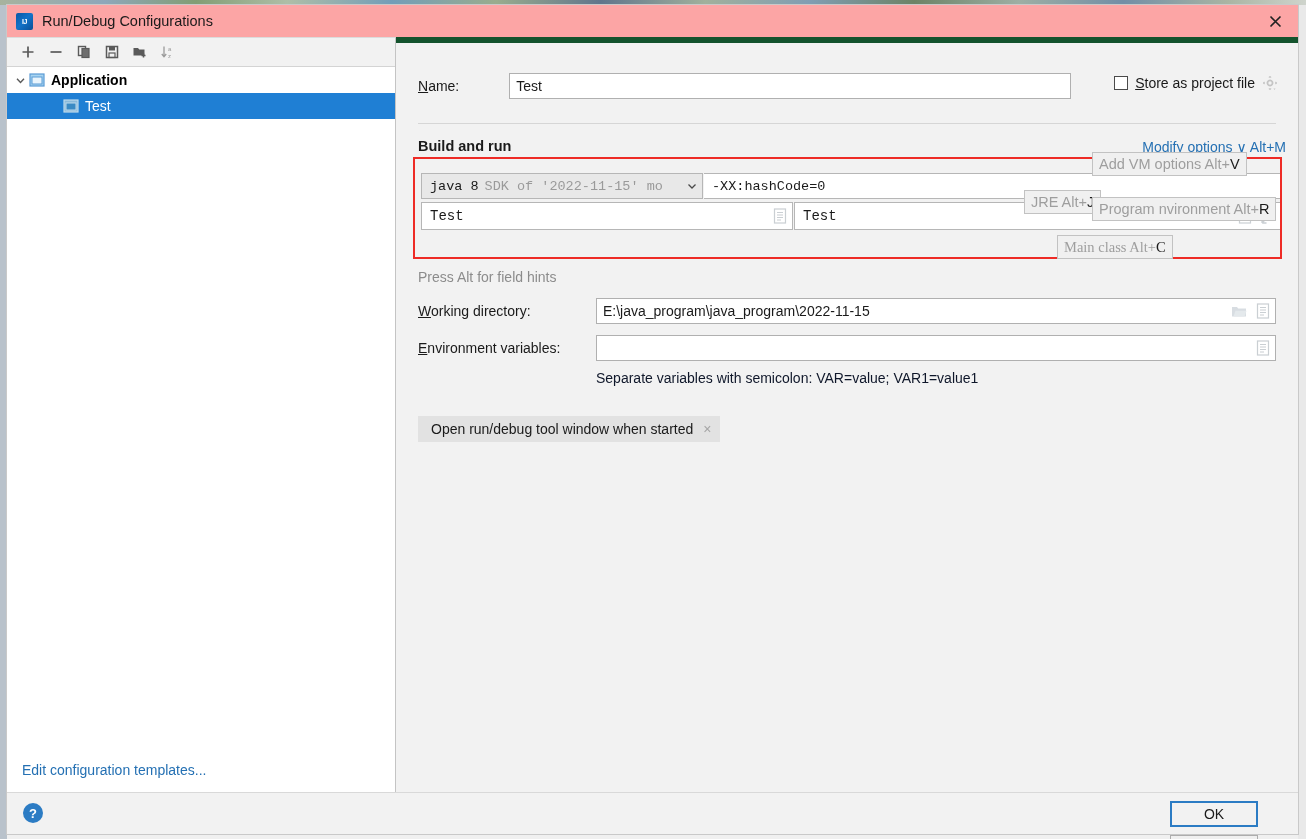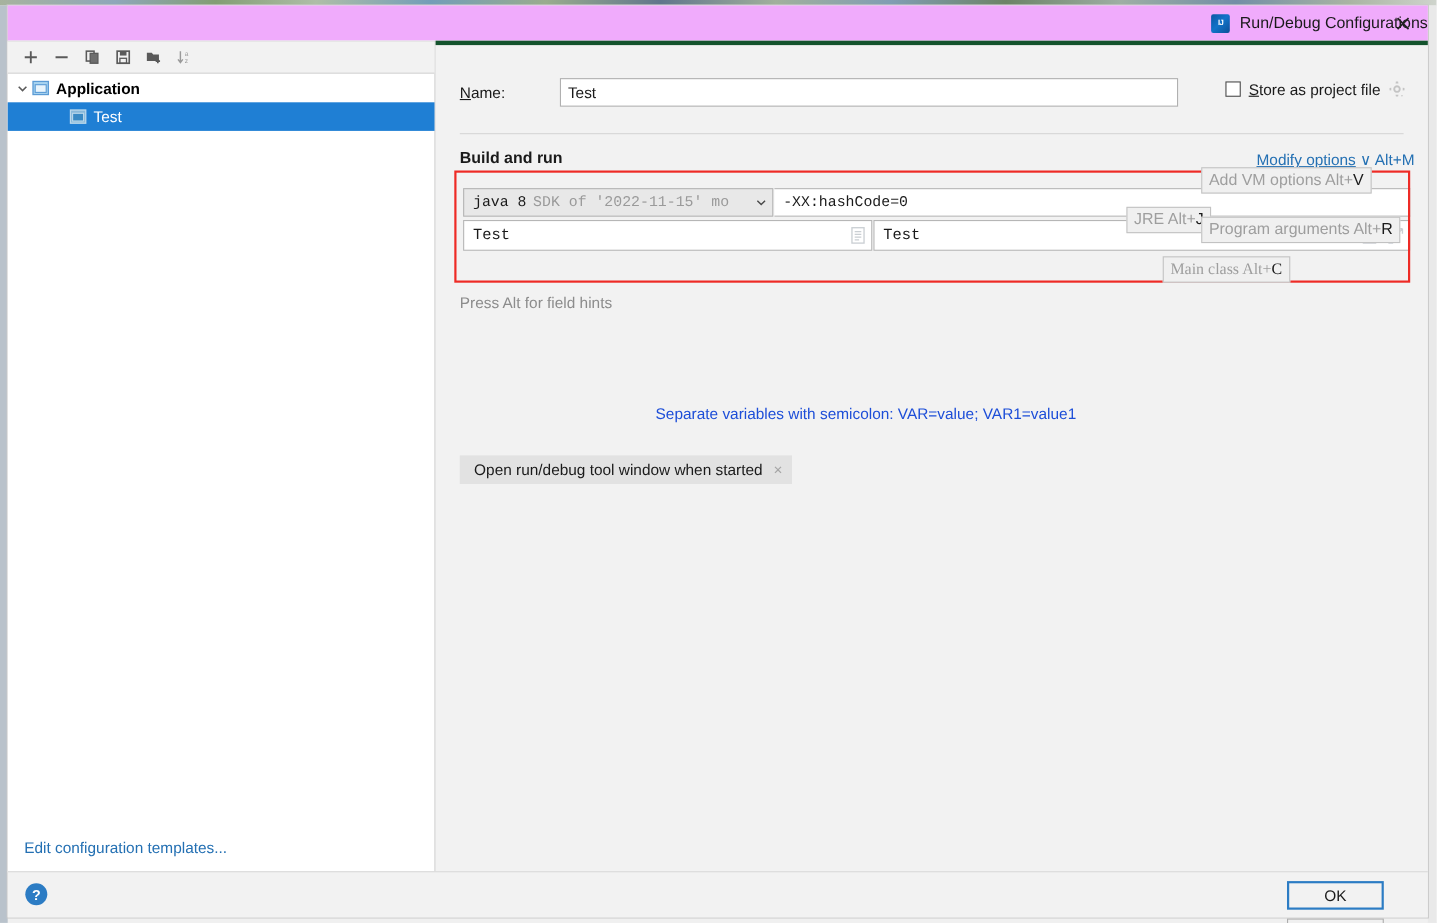--- a/index.html
+++ b/index.html
@@ -32,22 +32,22 @@
 
   
   .dialog {
     position: absolute; left: 7px; top: 5px;
     width: 1291px; height: 829px;
     background: #f2f2f2;
     box-shadow: 0 0 0 1px #c9c9c9;
   }
   .titlebar {
     position: relative;
-    height: 32px; background: #f0abfc;
-    display: flex; align-items: center; justify-content: flex-end;
+    height: 32px; background: #fca5a5;
+    display: flex; align-items: center;
   }
   .ij-logo {
     width: 17px; height: 17px; margin-left: 9px; margin-right: 9px;
     background: linear-gradient(135deg,#0b57a4 0%,#1273c9 48%,#0a4f96 100%);
     border-radius: 2px;
     position: relative; flex: none;
   }
   .ij-logo::after {
     content: "IJ";
     position: absolute; left: 0; top: 0; right: 0; bottom: 0;
@@ -105,21 +105,21 @@
   .edit-templates {
     position: absolute; left: 15px; bottom: 15px;
     font-size: 14px; color: #2470b3; cursor: pointer;
   }
 
   
   .right-panel {
     position: absolute; left: 389px; top: 32px;
     width: 902px; height: 756px;
     background: #f2f2f2;
-    border-top: 4px solid #14532d;
+    border-top: 6px solid #14532d;
     box-sizing: border-box;
   }
   .row-name {
     position: absolute; left: 22px; top: 30px;
     display: flex; align-items: center;
   }
   .lbl { font-size: 14px; color: #1a1a1a; }
   .mn { text-decoration: underline; }
   .txtfield {
     background: #fff; border: 1px solid #b0b0b0;
@@ -240,21 +240,21 @@
   .wd-label { width: 178px; font-size: 14px; }
   .wd-input {
     position: relative;
     width: 680px; height: 26px; background: #fff;
     border: 1px solid #b0b0b0; box-sizing: border-box;
     display: flex; align-items: center; padding: 0 6px;
     font-size: 14px; color: #1a1a1a;
   }
   .sep-note {
     position: absolute; left: 200px; top: 327px;
-    font-size: 14px; color: #1d4ed8;
+    font-size: 14px; color: #0f172a;
   }
   .chip {
     position: absolute; left: 22px; top: 373px;
     height: 26px; background: #e2e2e2;
     display: flex; align-items: center; gap: 10px;
     padding: 0 9px 0 13px;
     font-size: 14px; color: #1a1a1a;
     cursor: pointer;
   }
   .chip-x { color: #a5a5a5; font-size: 14px; cursor: pointer; }
@@ -436,21 +436,49 @@
             <path d="M14 1 L9 6 M14 1 L9.5 1 M14 1 L14 5.5" stroke="#9fa8b0" stroke-width="1.3" fill="none"></path>
             <path d="M1 14 L6 9 M1 14 L5.5 14 M1 14 L1 9.5" stroke="#9fa8b0" stroke-width="1.3" fill="none"></path>
           </svg>
         </span>
       </div>
 
       <div class="red-box"></div>
 
       <div class="press-alt">Press Alt for field hints</div>
 
-
+      <div class="row-wd">
+        <span class="lbl wd-label"><span class="mn">W</span>orking directory:</span>
+        <div class="wd-input">
+          <span>E:\java_program\java_program\2022-11-15</span>
+          <span class="fld-icons">
+            <svg class="ic" width="16" height="14" viewBox="0 0 16 14">
+              <path d="M1 3 H6 L7.2 4.6 H15 V12.5 H1 Z" fill="#b9c3cb"></path>
+              <path d="M2.5 12.5 L4.5 6.8 H15.5 L13.5 12.5 Z" fill="#cfd8de"></path>
+            </svg>
+            <svg class="ic" width="14" height="16" viewBox="0 0 14 16">
+              <rect x="1.5" y="1" width="11" height="14" fill="#fff" stroke="#9fa8b0" stroke-width="1.2"></rect>
+              <path d="M4 4.5h6 M4 7h6 M4 9.5h6 M4 12h4" stroke="#9fa8b0" stroke-width="1.1"></path>
+            </svg>
+          </span>
+        </div>
+      </div>
+
+      <div class="row-ev">
+        <span class="lbl wd-label"><span class="mn">E</span>nvironment variables:</span>
+        <div class="wd-input">
+          <span></span>
+          <span class="fld-icons">
+            <svg class="ic" width="14" height="16" viewBox="0 0 14 16">
+              <rect x="1.5" y="1" width="11" height="14" fill="#fff" stroke="#9fa8b0" stroke-width="1.2"></rect>
+              <path d="M4 4.5h6 M4 7h6 M4 9.5h6 M4 12h4" stroke="#9fa8b0" stroke-width="1.1"></path>
+            </svg>
+          </span>
+        </div>
+      </div>
 
       <div class="sep-note">Separate variables with semicolon: VAR=value; VAR1=value1</div>
 
       <div class="chip">
         <span>Open run/debug tool window when started</span>
         <span class="chip-x">×</span>
       </div>
 
       <div class="hint hint-jre">
         <span>JRE Alt+</span>
@@ -460,21 +488,21 @@
         <span>Main class Alt+</span>
           <b>C</b>
       </div>
     </div>
 
     <div class="hint hint-vm" style="left:1085px;top:147px;">
       <span>Add VM options Alt+</span>
         <b>V</b>
     </div>
     <div class="hint hint-args" style="left:1085px;top:192px;">
-      <span>Program arguments Alt+</span>
+      <span>Program nvironment Alt+</span>
         <b>R</b>
     </div>
 
     <div class="bottom-bar">
       <div class="help-btn">?</div>
       <div class="btn-group">
         <div class="btn primary">OK</div>
         <div class="btn">Build</div>
         <div class="btn disabled">Apply</div>
       </div>

